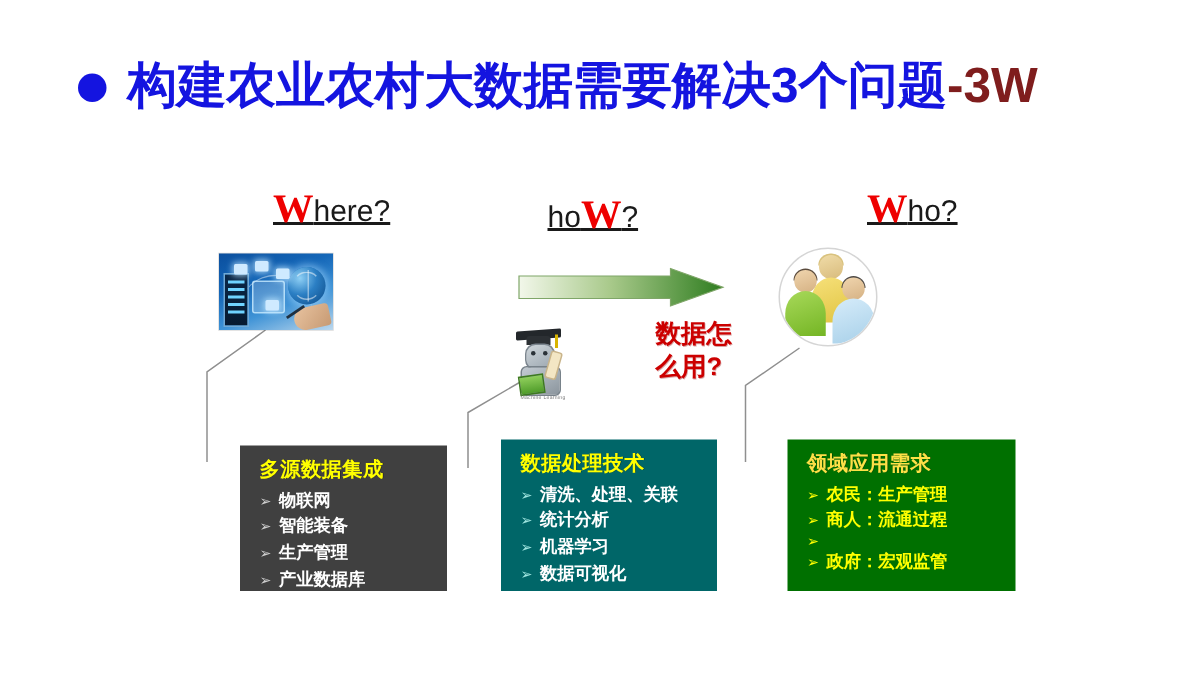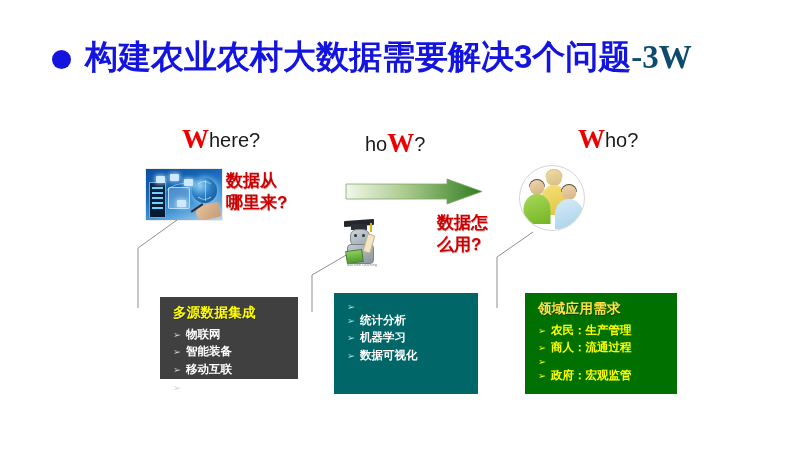--- a/index.html
+++ b/index.html
@@ -19,26 +19,27 @@
     white-space:nowrap;
   }
   .title-bullet{
     width:19px;height:19px;border-radius:50%;
     background:#1414e0; flex:none; margin-top:4px;
   }
   .title-text{
     font-size:33px; font-weight:bold; color:#1414e0;
     letter-spacing:0px; line-height:1;
   }
-  .title-text .suffix{color:#0c4a6e;font-family:Liberation Serif, serif;}
+  .title-text .suffix{color:#7f1d1d;}
 
   
   .wlabel{
     position:absolute; font-size:20px; color:#1a1a1a; white-space:nowrap;
     line-height:1;
+    text-decoration:underline;
   }
   .wlabel .big{
     color:#ee0000; font-weight:bold; font-size:27px;
     font-family:"Liberation Serif","DejaVu Serif",serif;
     vertical-align:-1px;
   }
   #w-where{left:182px; top:126px;}
   #w-how{left:365px; top:130px;}
   #w-who{left:578px; top:126px;}
 
@@ -206,21 +207,21 @@
     font-weight:bold; font-size:13.5px; color:#ffff00; line-height:1.1;
     margin-bottom:5px; letter-spacing:0.3px;
     text-shadow:0.5px 0.5px 0 rgba(0,0,0,0.4);
   }
   .infobox ul{list-style:none;margin:0;padding:0;}
   .infobox li{
     font-size:11.5px; font-weight:bold; line-height:1.53; white-space:nowrap;
     display:flex; align-items:baseline; gap:5px;
   }
   .infobox li .mk{font-size:9.5px; line-height:1;}
-  #box-sources{left:160px; top:297px; width:138px; height:82px; background:#404040;}
+  #box-sources{left:160px; top:297px; width:138px; height:97px; background:#404040;}
   #box-sources li{color:#ffffff;}
   #box-sources li .mk{color:#cfcfcf;}
   #box-process{left:334px; top:293px; width:144px; height:101px; background:#006668;}
   #box-process li{color:#ffffff;}
   #box-process li .mk{color:#9fe6e0;}
   #box-apps{left:525px; top:293px; width:152px; height:101px; background:#007000;}
   #box-apps .bx-title{color:#fde047;}
   #box-apps li{color:#ffff00;}
   #box-apps li .mk{color:#ffff00;}
 </style>
@@ -262,24 +263,20 @@
       </div>
     <div class="chip"></div>
     <div class="node n1"></div>
     <div class="node n2"></div>
     <div class="node n3"></div>
     <div class="node n4"></div>
     <div class="hand"></div>
     <div class="stylus"></div>
   </div>
 
-  <div class="callout" id="callout-where">
-    <div>数据从</div>
-    <div>哪里来?</div>
-  </div>
 
   <div class="arrow">
     <svg width="138" height="27" viewBox="0 0 138 27">
       <defs>
         <linearGradient id="arrgrad" x1="0" y1="0" x2="1" y2="0">
           <stop offset="0%" stop-color="#f2f7ea"></stop>
           <stop offset="45%" stop-color="#a8c98a"></stop>
           <stop offset="100%" stop-color="#2f7d20"></stop>
         </linearGradient>
       </defs>
@@ -332,33 +329,35 @@
       <li>
           <span class="mk">➢</span>
           <span>物联网</span>
         </li>
       <li>
           <span class="mk">➢</span>
           <span>智能装备</span>
         </li>
       <li>
           <span class="mk">➢</span>
-          <span>移动互联</span>
+          <span>生产管理</span>
         </li>
       <li>
           <span class="mk">➢</span>
           <span>产业数据库</span>
         </li>
     </ul>
   </div>
 
   <div class="infobox" id="box-process">
+    <div class="bx-title">数据处理技术</div>
     <ul>
       <li>
           <span class="mk">➢</span>
+          <span>清洗、处理、关联</span>
         </li>
       <li>
           <span class="mk">➢</span>
           <span>统计分析</span>
         </li>
       <li>
           <span class="mk">➢</span>
           <span>机器学习</span>
         </li>
       <li>

